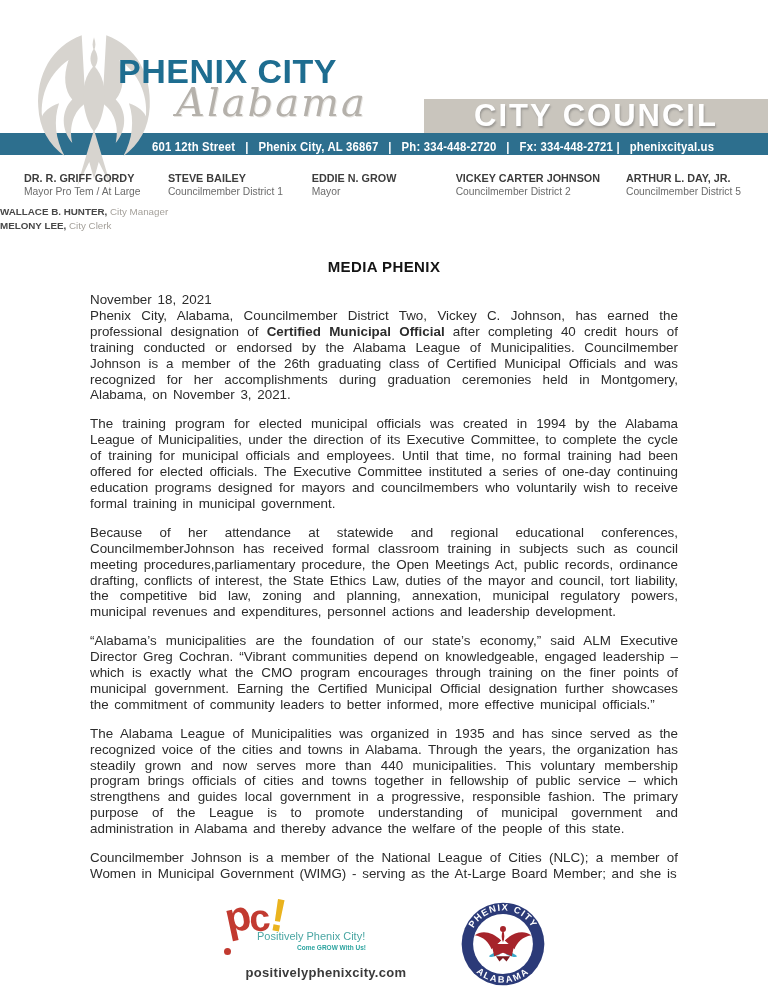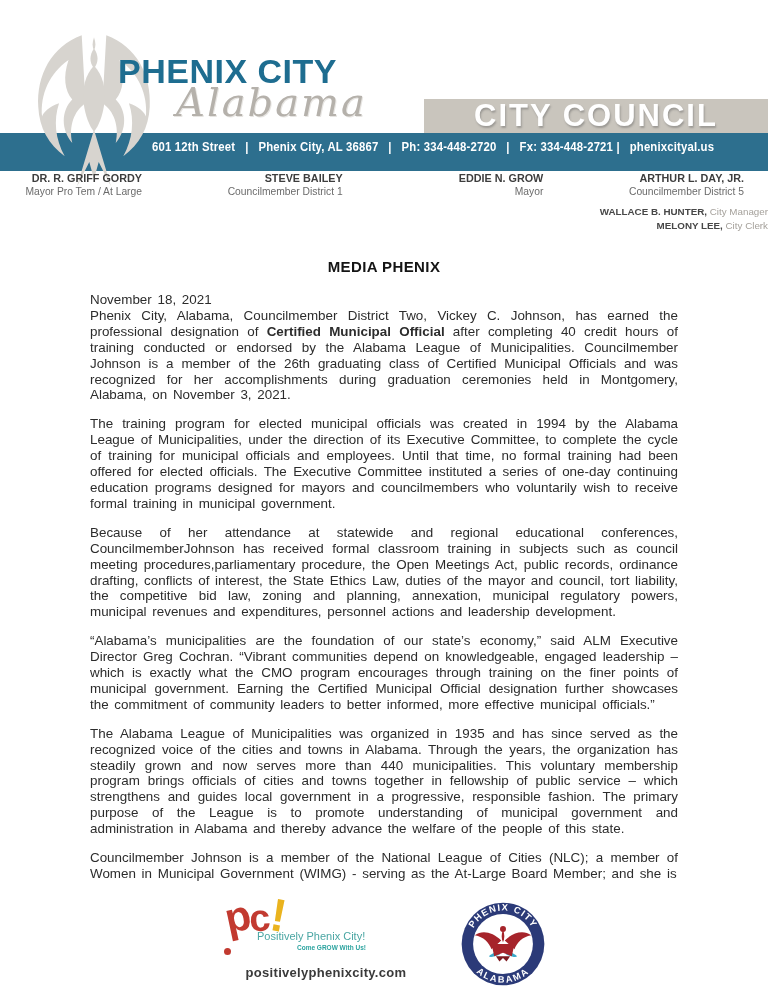--- a/index.html
+++ b/index.html
@@ -20,40 +20,40 @@
     font-size:40px; color:#b5b1ab; letter-spacing:2px;
     text-shadow:1px 1px 0 #e7e5e2;
   }
   .council-banner {
     position:absolute; left:424px; top:99px; width:344px; height:34px;
     background:#c9c5bd; color:#fff; font-size:31px; font-weight:bold;
     letter-spacing:2px; line-height:34px; text-align:center; z-index:2;
     text-shadow:1px 2px 2px rgba(100,100,100,.45); white-space:nowrap;
   }
   .address-bar {
-    position:absolute; left:0; top:133px; width:768px; height:38px;
+    position:absolute; left:0; top:133px; width:768px; height:22px;
     background:#2d6f8e; z-index:2; color:#fff; overflow:hidden;
     font-size:13.5px; font-weight:bold; line-height:28px;
     padding-left:152px;
   }
   .address-bar span {
     display:inline-block; white-space:pre;
     transform:scaleX(.84); transform-origin:left center; letter-spacing:0.2px;
   }
 
   
   .officials {
     display:flex; justify-content:space-between;
-    padding:11px 24px 0; text-align:right; position:relative; z-index:4;
+    padding:11px 24px 0; text-align:left; position:relative; z-index:4;
   }
   .official { min-width:118px; }
   .o-name { font-size:10.8px; font-weight:bold; color:#3d3d3d; }
   .o-title { font-size:10.3px; color:#6b6b6b; margin-top:2px; }
 
-  .staff { margin-top:9px; text-align:right; position:relative; z-index:4; }
+  .staff { margin-top:9px; text-align:left; position:relative; z-index:4; }
   .staff-line { font-size:9.8px; margin-top:3px; }
   .staff-name { font-weight:bold; color:#474747; }
   .staff-title { color:#a5a19b; }
 
   
   .release-heading {
     margin-top:27px; text-align:center; font-size:15px; font-weight:bold;
     color:#141414; letter-spacing:0.4px;
   }
   .body {
@@ -116,20 +116,24 @@
     </div>
     <div class="official">
       <div class="o-name">STEVE BAILEY</div>
       <div class="o-title">Councilmember District 1</div>
     </div>
     <div class="official">
       <div class="o-name">EDDIE N. GROW</div>
       <div class="o-title">Mayor</div>
     </div>
     <div class="official">
+      <div class="o-name">VICKEY CARTER JOHNSON</div>
+      <div class="o-title">Councilmember District 2</div>
+    </div>
+    <div class="official">
       <div class="o-name">ARTHUR L. DAY, JR.</div>
       <div class="o-title">Councilmember District 5</div>
     </div>
   </div>
 
   <div class="staff">
     <div class="staff-line">
       <span class="staff-name">WALLACE B. HUNTER,</span><span class="staff-title"> City Manager</span>
     </div>
     <div class="staff-line">

